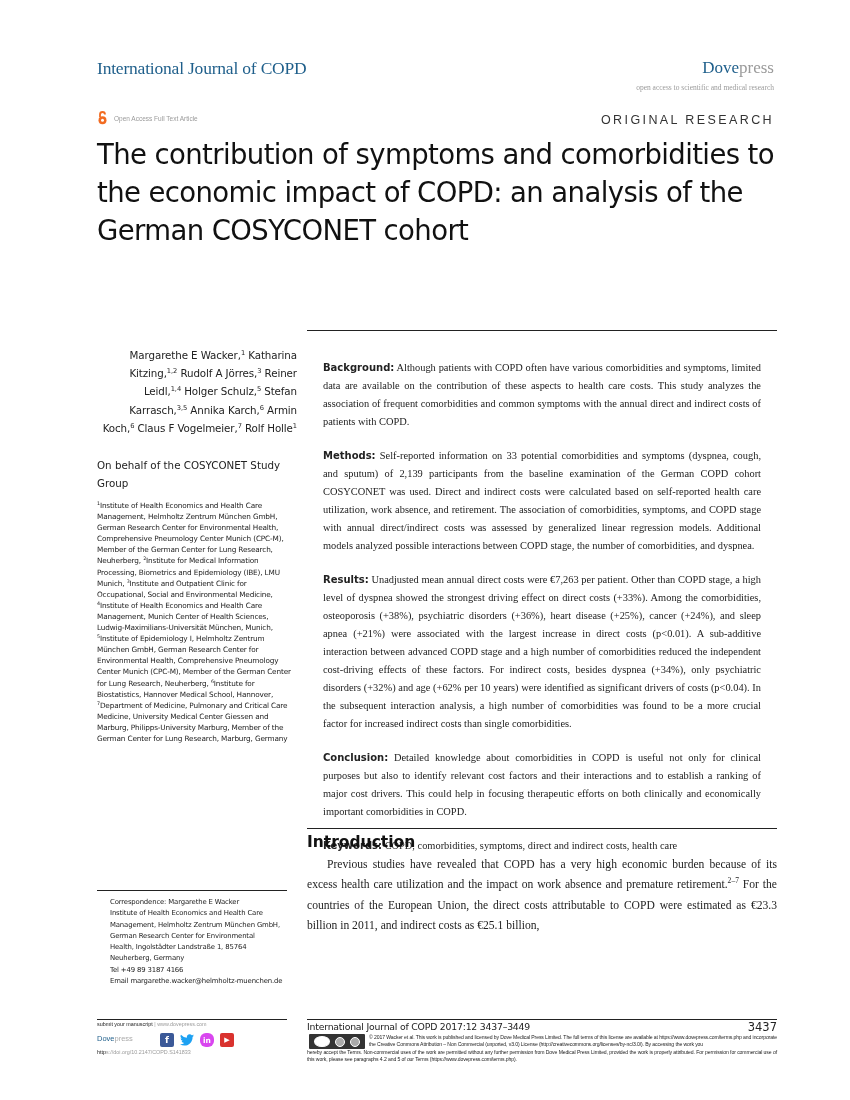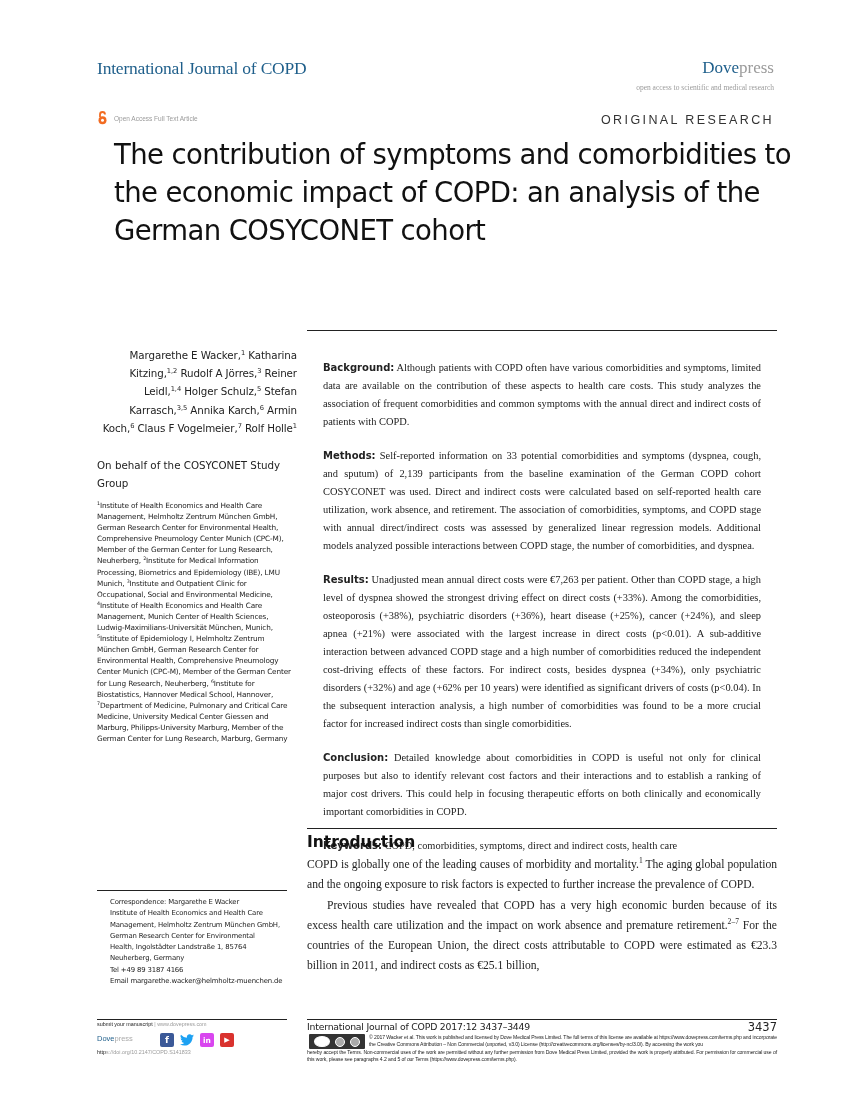--- a/index.html
+++ b/index.html
@@ -10,21 +10,21 @@
   .brand { position: absolute; right: 76px; top: 58px; font-family: "Liberation Serif", serif; font-size: 17px; color: #1f5f8b; }
   .brand .press { color: #9a9a9a; }
   .brand-tagline { position: absolute; right: 76px; top: 83px; font-family: Liberation Serif, serif; font-size: 7.5px; color: #9a9a9a; }
 
   .oa { position: absolute; left: 97px; top: 111px; display: flex; align-items: center; gap: 6px; }
   .oa-icon { width: 11px; height: 14px; position: relative; }
   .oa-icon svg { display: block; }
   .oa-text { font-family: "Liberation Sans", sans-serif; font-size: 6.5px; color: #9a9a9a; }
   .article-type { position: absolute; right: 76px; top: 113px; font-family: "Liberation Sans", sans-serif; font-size: 12.5px; letter-spacing: 2.4px; color: #333; }
 
-  .title { position: absolute; left: 114px; top: 135px; width: 690px; font-family: "DejaVu Sans", sans-serif; font-size: 27.5px; line-height: 38px; color: #111; letter-spacing: -0.6px; font-weight: normal; }
+  .title { position: absolute; left: 97px; top: 135px; width: 690px; font-family: "DejaVu Sans", sans-serif; font-size: 27.5px; line-height: 38px; color: #111; letter-spacing: -0.6px; font-weight: normal; }
 
   .authors { position: absolute; left: 97px; top: 346px; width: 200px; font-family: "DejaVu Sans", sans-serif; font-size: 10.3px; line-height: 18.2px; color: #222; letter-spacing: -0.1px; text-align: right; }
   .behalf { position: absolute; left: 97px; top: 456px; width: 200px; font-family: "DejaVu Sans", sans-serif; font-size: 10.3px; line-height: 18.2px; color: #222; }
   .affil { position: absolute; left: 97px; top: 500px; width: 200px; font-family: "DejaVu Sans", sans-serif; font-size: 7.3px; line-height: 11.1px; color: #222; letter-spacing: -0.15px; }
 
   .corr-rule { position: absolute; left: 97px; top: 890px; width: 190px; height: 1px; background: #222; }
   .corr { position: absolute; left: 110px; top: 897px; width: 200px; font-family: "DejaVu Sans", sans-serif; font-size: 6.9px; line-height: 11.3px; color: #222; letter-spacing: -0.15px; }
 
   .abstract-rule { position: absolute; left: 307px; top: 330px; width: 470px; height: 1px; background: #222; }
   .abstract { position: absolute; left: 307px; top: 343px; width: 470px; font-family: "Liberation Serif", serif; font-size: 10.4px; line-height: 18px; color: #222; text-align: justify; }
@@ -40,21 +40,21 @@
   .footer-rule-left { position: absolute; left: 97px; top: 1019px; width: 190px; height: 1px; background: #222; }
   .footer-rule-right { position: absolute; left: 307px; top: 1019px; width: 470px; height: 1px; background: #222; }
   .submit { position: absolute; left: 97px; top: 1021px; font-family: "Liberation Sans", sans-serif; font-size: 5.4px; color: #222; white-space: nowrap; }
   .submit .url { color: #9a9a9a; }
   .footer-brand { position: absolute; left: 97px; top: 1034px; font-family: "Liberation Sans", sans-serif; font-size: 7.5px; color: #1f5f8b; }
   .footer-brand .press { color: #aaa; }
   .social { position: absolute; left: 160px; top: 1033px; display: flex; gap: 6px; }
   .social span { width: 14px; height: 14px; display: flex; align-items: center; justify-content: center; font-family: "DejaVu Sans", sans-serif; font-weight: bold; font-size: 9px; color: #fff; border-radius: 2px; }
   .social .fb { background: #3b5998; }
   .social .tw { background: #ffffff; color: #1da1f2; font-size: 13px; }
-  .social .li { background: #d946ef; font-size: 7.5px; }
+  .social .li { background: #d946ef; font-size: 7.5px; border-radius: 6px; }
   .social .yt { background: #d9322e; font-size: 7px; }
   .doi { position: absolute; left: 97px; top: 1049px; font-family: "Liberation Sans", sans-serif; font-size: 5.4px; color: #9a9a9a; white-space: nowrap; }
   .doi .pre { color: #222; }
 
   .citation { position: absolute; left: 307px; top: 1021px; font-family: "DejaVu Sans", sans-serif; font-size: 9.3px; color: #222; letter-spacing: -0.2px; }
   .pagenum { position: absolute; right: 73px; top: 1020px; font-family: "DejaVu Sans", sans-serif; font-weight: normal; font-size: 11.5px; color: #222; }
   .cc-badge { position: absolute; left: 309px; top: 1034px; width: 56px; height: 15px; background: #333; border-radius: 1px; display: flex; align-items: center; justify-content: space-around; padding: 0 3px; }
   .cc-badge span { display: inline-block; width: 10px; height: 10px; border-radius: 50%; border: 1.3px solid #fff; background: #aaa; color: #111; font-family: "DejaVu Sans", sans-serif; font-size: 5px; font-weight: bold; text-align: center; line-height: 7.5px; }
   .cc-badge span.cc { width: 16px; height: 11px; border-radius: 50%; background: #fff; }
   .license { position: absolute; left: 369px; top: 1034px; width: 408px; font-family: "Liberation Sans", sans-serif; font-size: 5.1px; line-height: 7.4px; color: #222; text-align: justify; letter-spacing: -0.1px; }
@@ -103,21 +103,20 @@
   <p><span class="lbl">Background:</span><span> Although patients with COPD often have various comorbidities and symptoms, limited data are available on the contribution of these aspects to health care costs. This study analyzes the association of frequent comorbidities and common symptoms with the annual direct and indirect costs of patients with COPD.</span></p>
   <p><span class="lbl">Methods:</span><span> Self-reported information on 33 potential comorbidities and symptoms (dyspnea, cough, and sputum) of 2,139 participants from the baseline examination of the German COPD cohort COSYCONET was used. Direct and indirect costs were calculated based on self-reported health care utilization, work absence, and retirement. The association of comorbidities, symptoms, and COPD stage with annual direct/indirect costs was assessed by generalized linear regression models. Additional models analyzed possible interactions between COPD stage, the number of comorbidities, and dyspnea.</span></p>
   <p><span class="lbl">Results:</span><span> Unadjusted mean annual direct costs were €7,263 per patient. Other than COPD stage, a high level of dyspnea showed the strongest driving effect on direct costs (+33%). Among the comorbidities, osteoporosis (+38%), psychiatric disorders (+36%), heart disease (+25%), cancer (+24%), and sleep apnea (+21%) were associated with the largest increase in direct costs (p&lt;0.01). A sub-additive interaction between advanced COPD stage and a high number of comorbidities reduced the independent cost-driving effects of these factors. For indirect costs, besides dyspnea (+34%), only psychiatric disorders (+32%) and age (+62% per 10 years) were identified as significant drivers of costs (p&lt;0.04). In the subsequent interaction analysis, a high number of comorbidities was found to be a more crucial factor for increased indirect costs than single comorbidities.</span></p>
   <p><span class="lbl">Conclusion:</span><span> Detailed knowledge about comorbidities in COPD is useful not only for clinical purposes but also to identify relevant cost factors and their interactions and to establish a ranking of major cost drivers. This could help in focusing therapeutic efforts on both clinically and economically important comorbidities in COPD.</span></p>
   <p><span class="lbl">Keywords:</span><span> COPD, comorbidities, symptoms, direct and indirect costs, health care</span></p>
 </div>
 
 <div class="intro-rule"></div>
 <h2 class="intro-heading">Introduction</h2>
 <div class="intro">
-  <p><span>COPD is globally one of the leading causes of morbidity and mortality.</span><sup>1</sup><span> The aging global population and the ongoing exposure to risk factors is expected to further increase the prevalence of COPD.</span></p>
   <p class="indent"><span>Previous studies have revealed that COPD has a very high economic burden because of its excess health care utilization and the impact on work absence and premature retirement.</span><sup>2–7</sup><span> For the countries of the European Union, the direct costs attributable to COPD were estimated as €23.3 billion in 2011, and indirect costs as €25.1 billion,</span></p>
 </div>
 
 <div class="footer-rule-left"></div>
 <div class="submit"><span>submit your manuscript</span><span class="url"> | </span><span class="url">www.dovepress.com</span></div>
 <div class="footer-brand"><span>Dove</span><span class="press">press</span></div>
 <div class="social">
   <span class="fb">f</span>
   <span class="tw">
     <svg width="14" height="12" viewBox="0 0 24 20">

